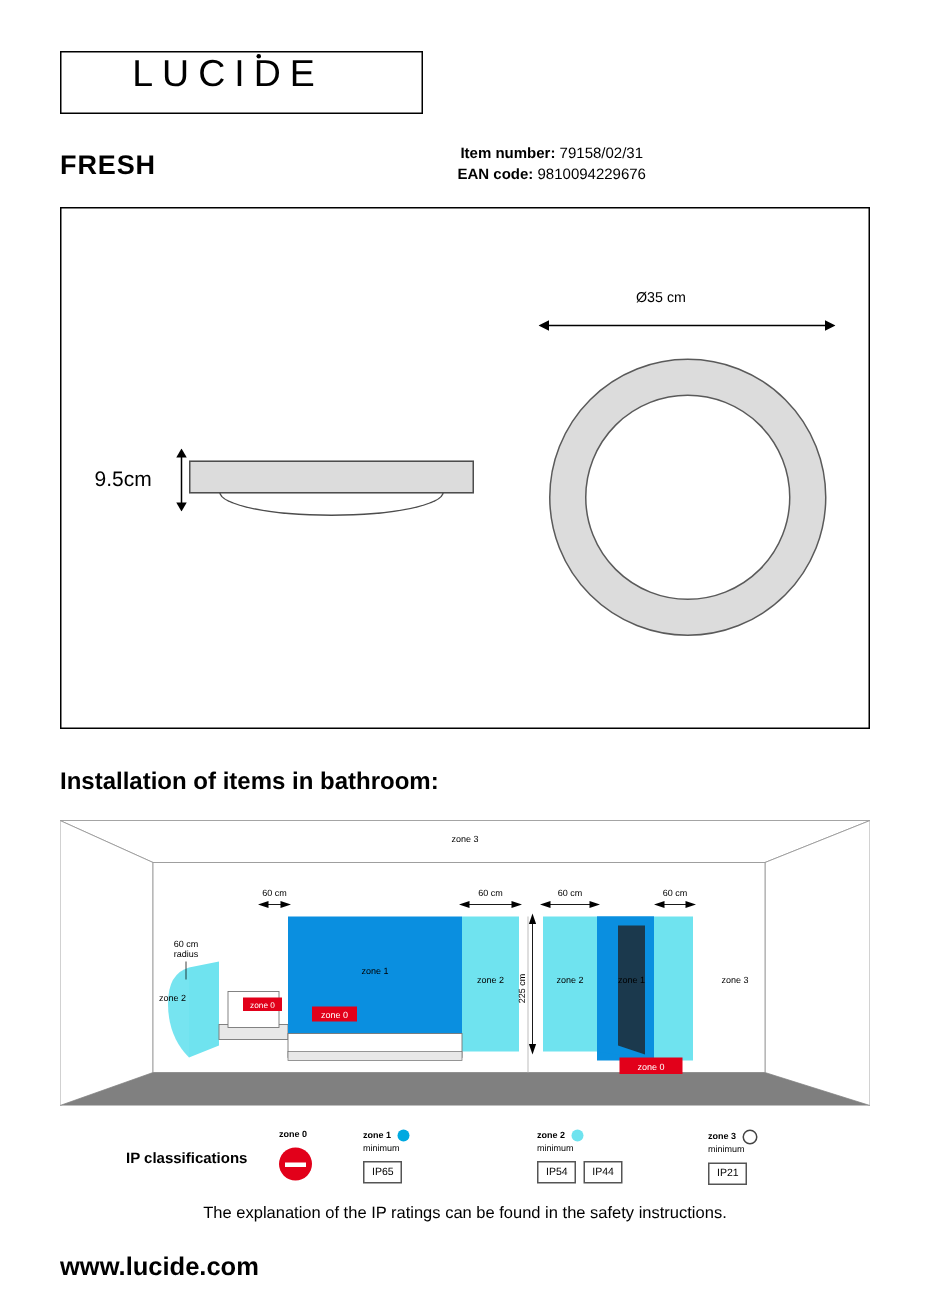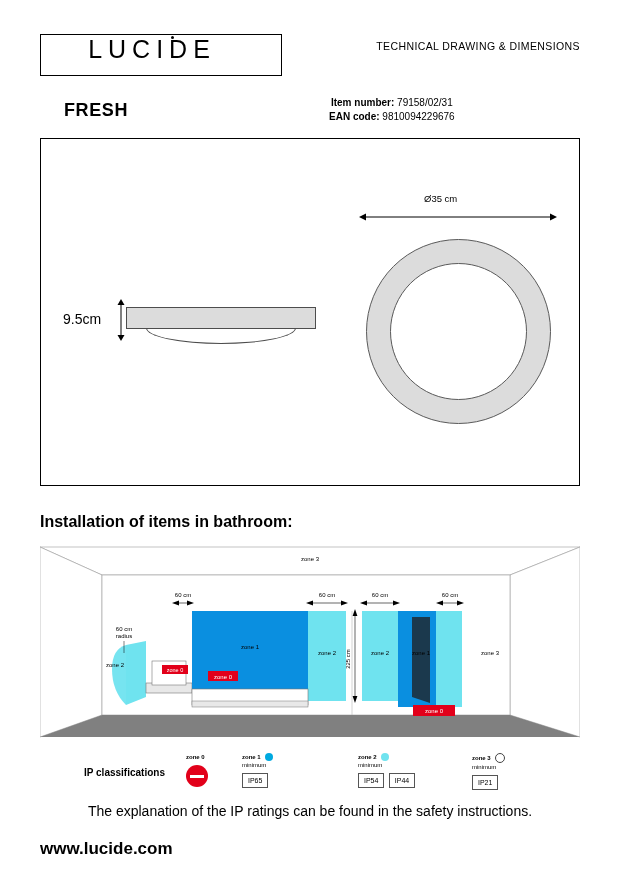--- a/index.html
+++ b/index.html
@@ -82,21 +82,20 @@
     top: 12px;
     font-size: 10.5px;
     letter-spacing: 0.4px;
   }
 
   
   .title-row {
     position: relative;
     height: 40px;
     margin-top: 6px;
-    margin-left: 24px;
   }
   .product-title {
     position: absolute;
     left: 0;
     top: 4px;
     font-size: 18px;
     font-weight: bold;
     letter-spacing: 0.6px;
   }
   .codes {
@@ -279,21 +278,21 @@
     width: 8px; height: 8px;
     border-radius: 50%;
     background: #fff;
     border: 0.8px solid #444;
     vertical-align: middle;
     margin-left: 4px;
   }
   .ip-note {
     width: 540px;
     text-align: center;
-    font-size: 14px;
+    font-size: 11px;
     margin-top: 6px;
   }
 
   
   .footer {
     margin-top: 20px;
   }
   .footer-line1 {
     font-size: 12.5px;
     font-weight: bold;
@@ -308,21 +307,20 @@
 <body>
 
 <div class="page">
 
   <div class="header">
     <div class="logo-box"></div>
     <div class="logo-text">LUCIDE</div>
     <div class="logo-mask-left"></div>
     <div class="logo-mask-right"></div>
     <div class="logo-dot"></div>
-    <div class="header-right">TECHNICAL DRAWING &amp; DIMENSIONS</div>
   </div>
 
   <div class="title-row">
     <div class="product-title">FRESH</div>
     <div class="codes">
       <div>
         <b>Item number:</b>
         <span>79158/02/31</span>
       </div>
       <div>

